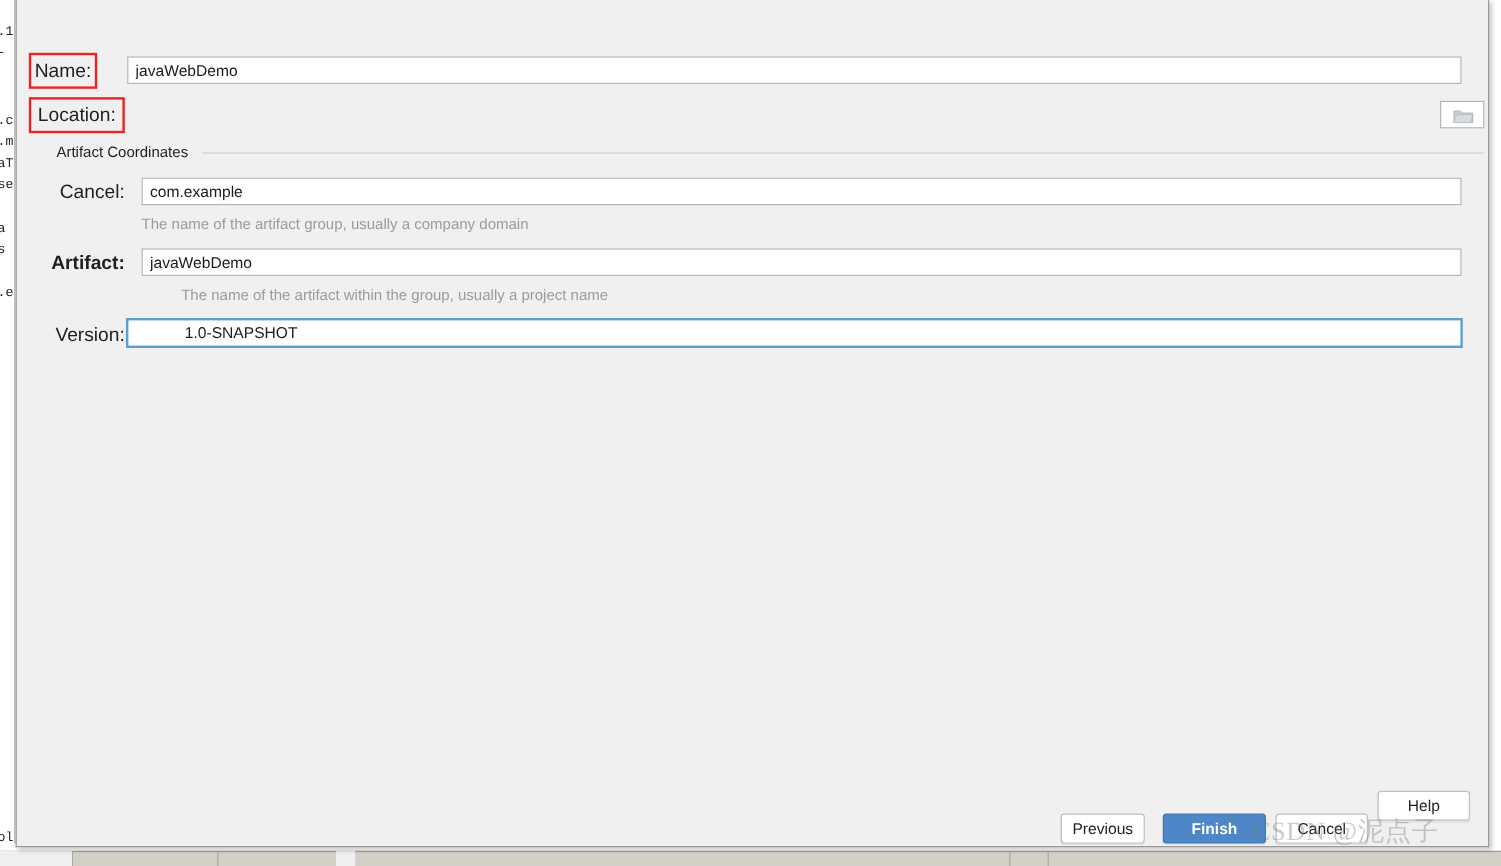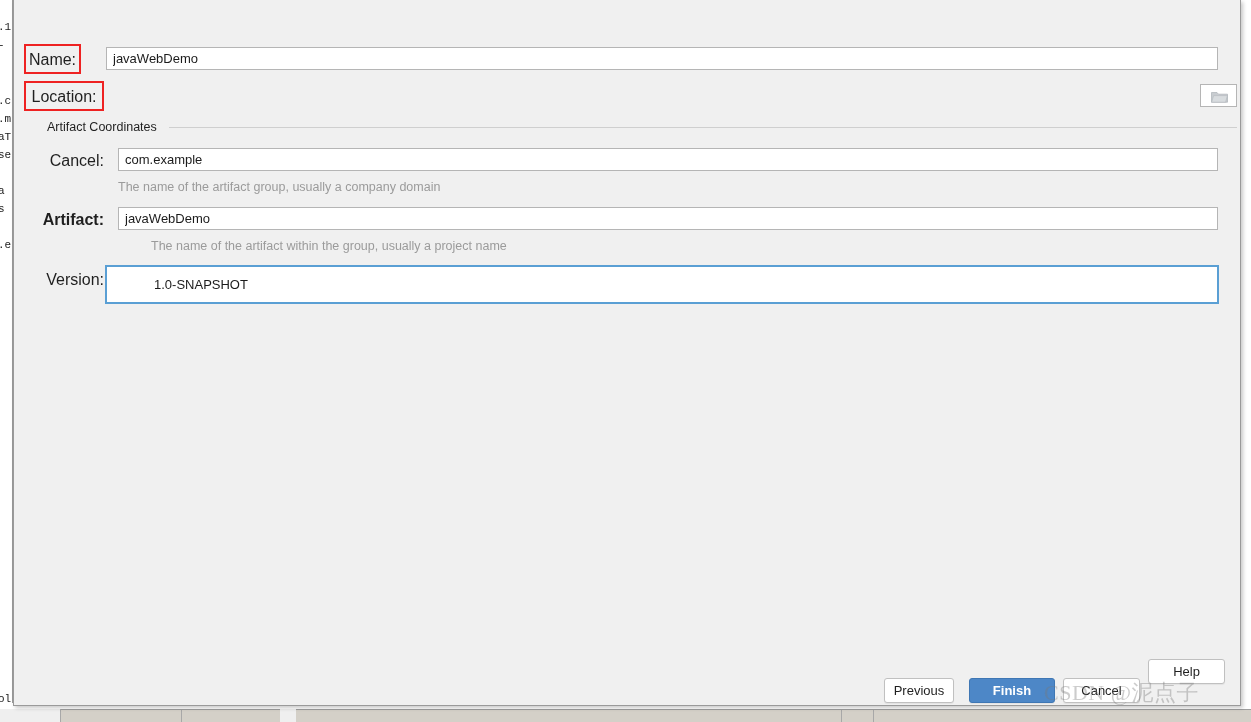--- a/index.html
+++ b/index.html
@@ -168,21 +168,21 @@
     font-family: "Liberation Sans", sans-serif;
     font-size: 13px;
     color: #1b1b1b;
     padding: 0 6px;
     outline: none;
     height: 23px;
     line-height: 21px;
   }
   .text-input.focused {
     border: 2px solid #5a9fd4;
-    height: 39px;
+    height: 25px;
     line-height: 21px;
     padding-left: 47px;
   }
   .hint {
     position: absolute;
     font-size: 12.5px;
     color: #9b9b9b;
   }
   #browse-btn {
     position: absolute;

